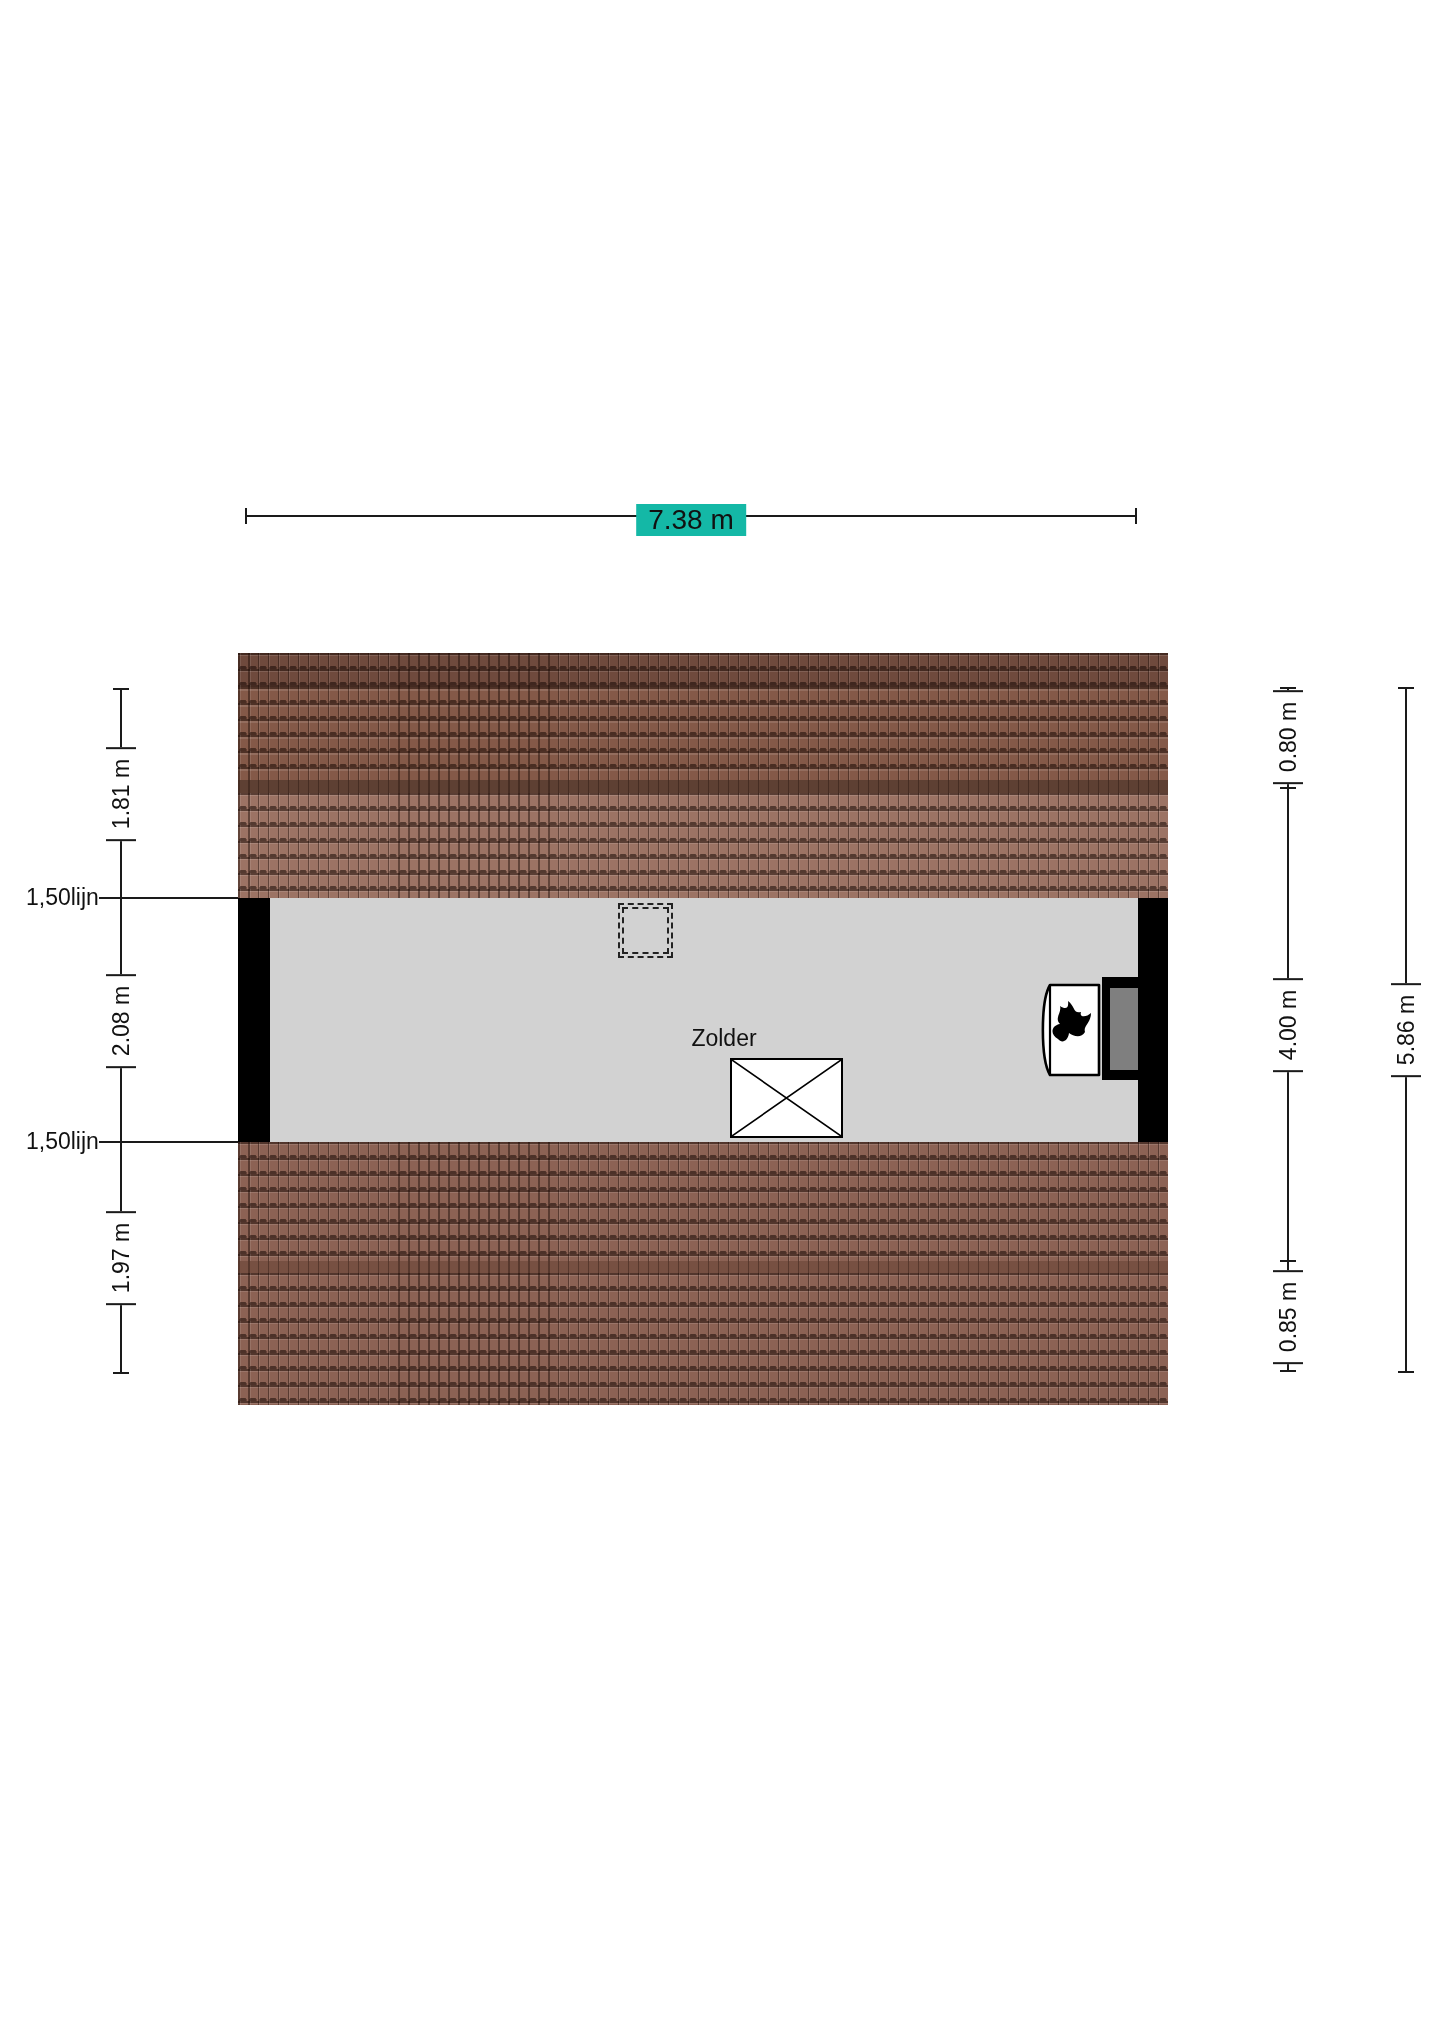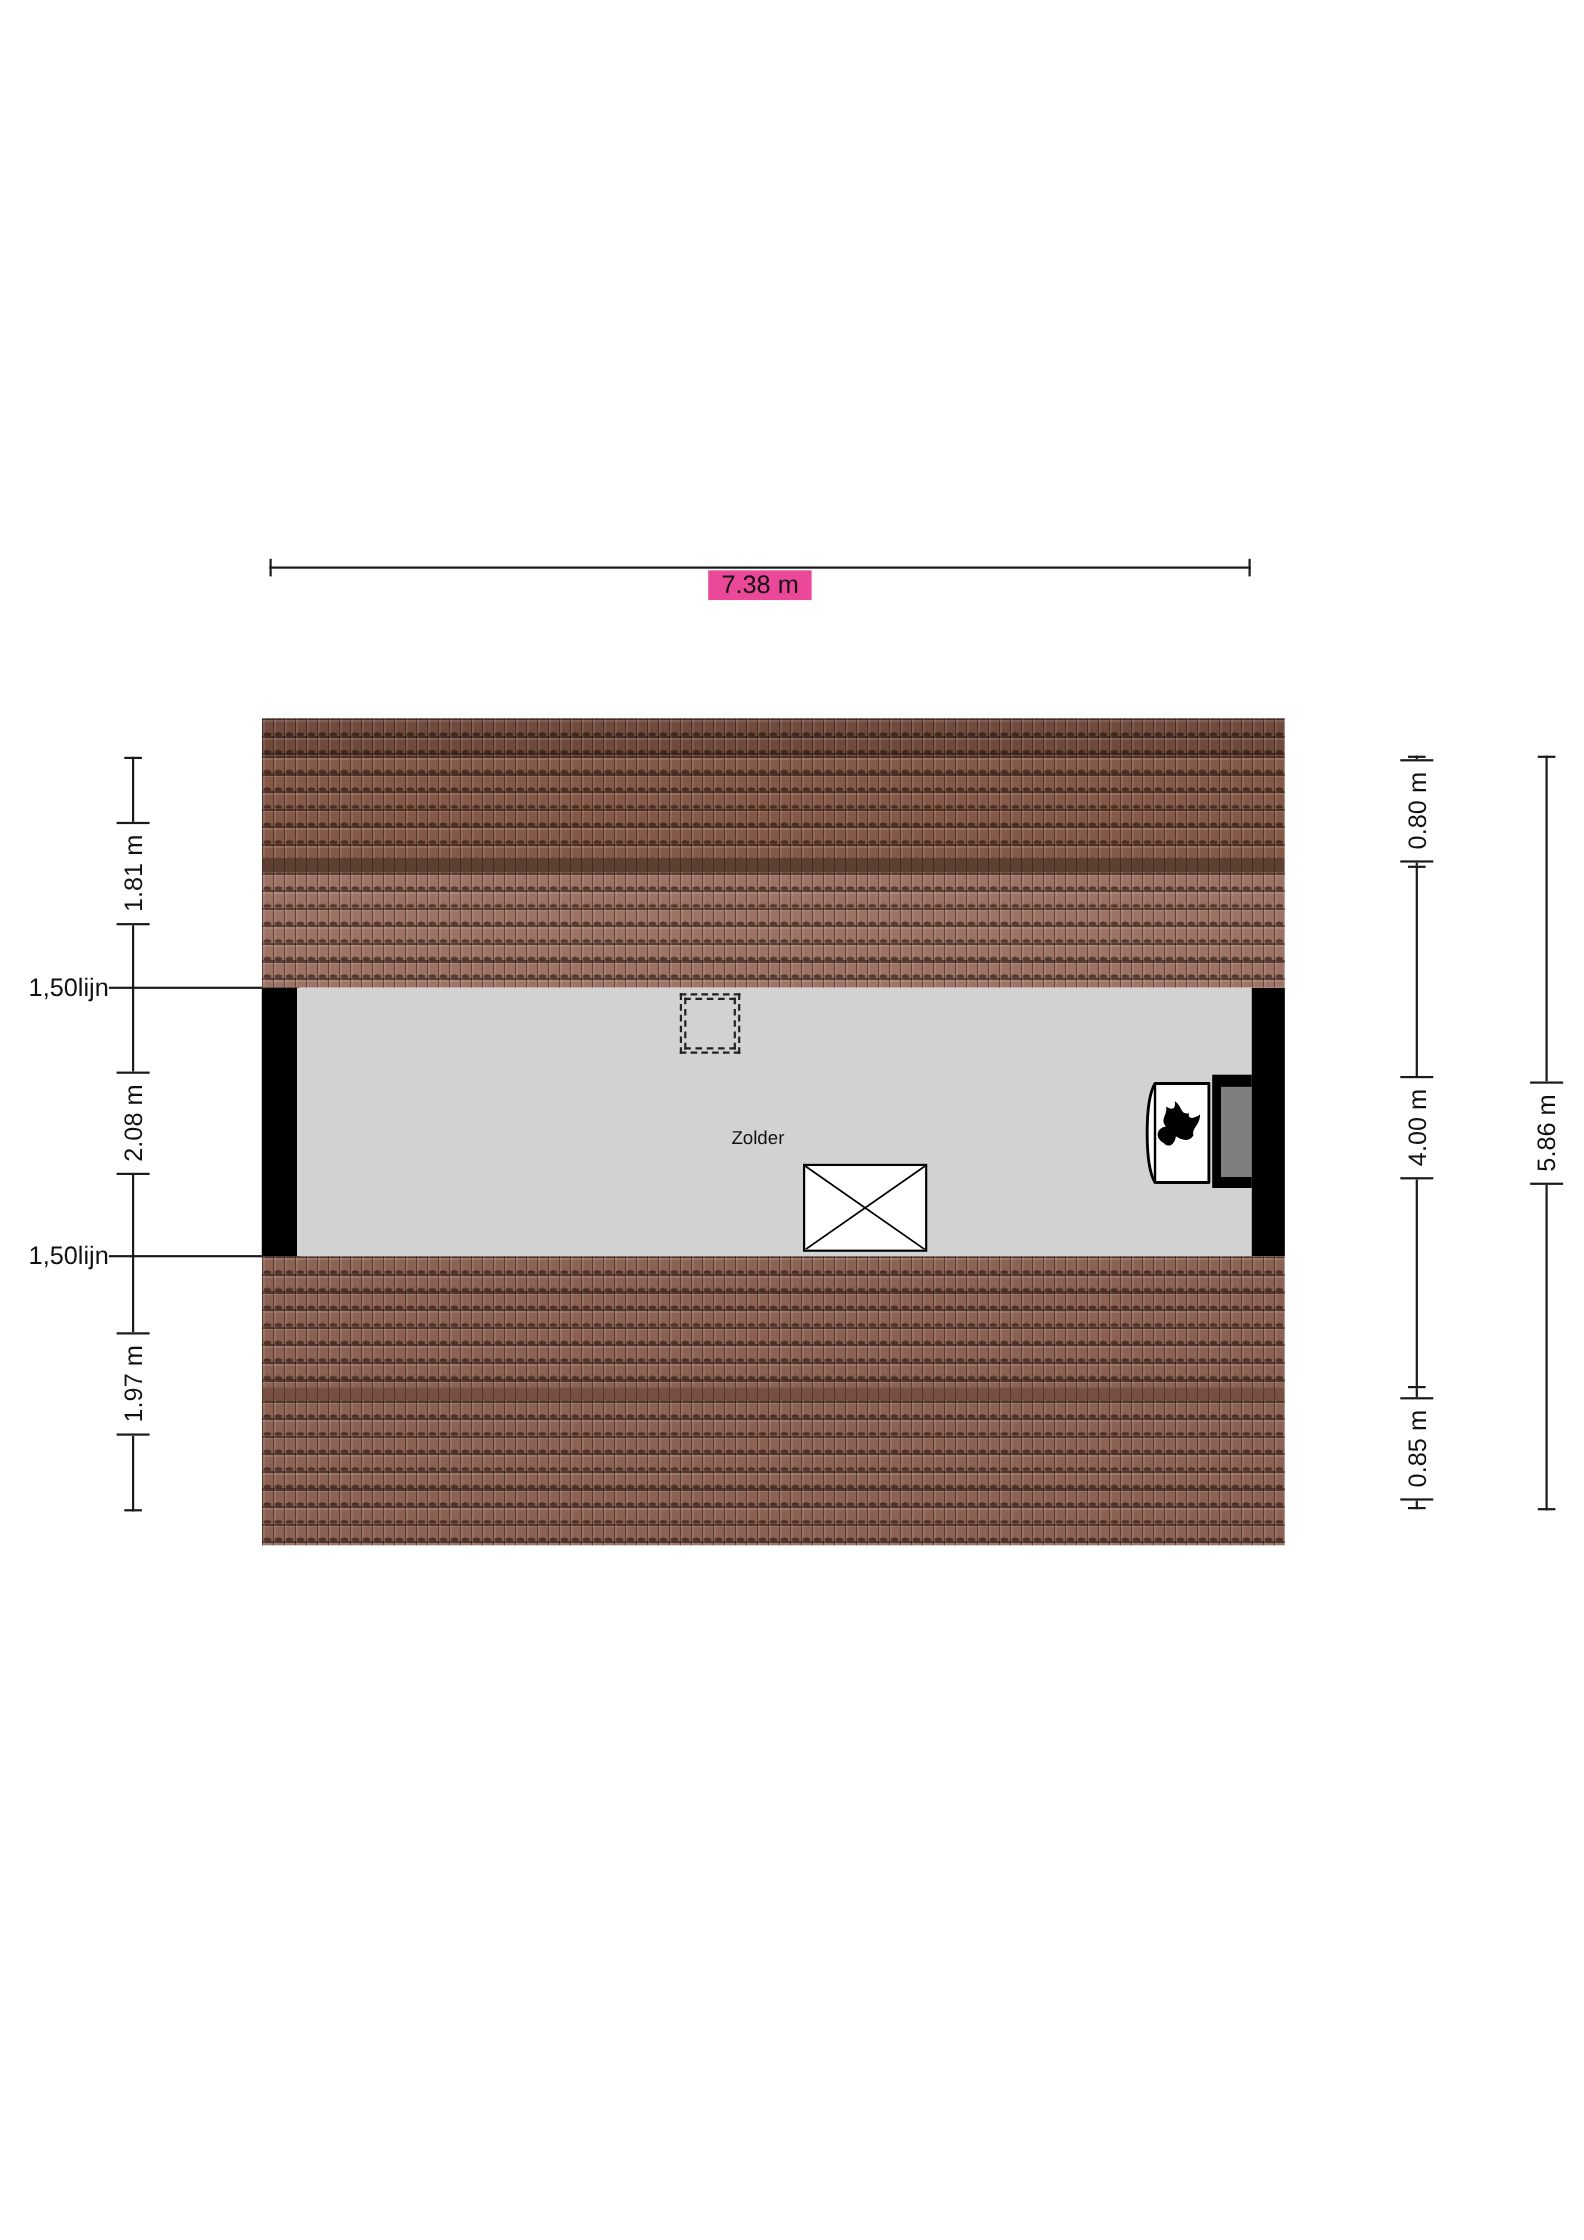--- a/index.html
+++ b/index.html
@@ -8,22 +8,22 @@
     font-family:"Liberation Sans", sans-serif; color:#111; overflow:hidden;
   }
 
   
   .hdim { position:absolute; height:30px; }
   .hdim .line { position:absolute; left:0; right:0; top:14px; height:2px; background:#1a1a1a; }
   .hdim .tick { position:absolute; top:7px; width:2px; height:16px; background:#1a1a1a; }
   .hdim .tick.start { left:0; }
   .hdim .tick.end { right:0; }
   .hdim .lbl {
-    position:absolute; left:50%; top:31px; transform:translate(-50%,-50%);
-    background:#ec4899; padding:0 12px; font-size:23px; white-space:nowrap;
+    position:absolute; left:50%; top:19px; transform:translate(-50%,-50%);
+    background:#14b8a6; padding:0 12px; font-size:28px; white-space:nowrap;
   }
 
   
   .vdim { position:absolute; width:16px; }
   .vdim .line { position:absolute; left:7px; top:0; bottom:0; width:2px; background:#1a1a1a; }
   .vdim .tick { position:absolute; left:0; width:16px; height:2px; background:#1a1a1a; }
   .vdim .tick.start { top:0; }
   .vdim .tick.end { bottom:0; }
   .vdim .lbl {
     position:absolute; left:8px; top:50%;
@@ -63,22 +63,22 @@
   #wall-right { left:900px; width:30px; }
 
   #chimney { position:absolute; left:380px; top:250px; width:55px; height:55px;
     border:2px dashed #222; box-sizing:border-box; }
   #chimney .inner { position:absolute; inset:2px; border:2px dashed #222; }
 
   #stairs { position:absolute; left:492px; top:405px; width:113px; height:80px;
     background:#ffffff; border:2px solid #000; box-sizing:border-box; }
   #stairs svg { display:block; width:100%; height:100%; }
 
-  #room-label { position:absolute; left:451px; top:372px; transform:translateX(-50%);
-    font-size:17px; white-space:nowrap; }
+  #room-label { position:absolute; left:486px; top:372px; transform:translateX(-50%);
+    font-size:23px; white-space:nowrap; }
 
   #hearth { position:absolute; left:864px; top:324px; width:36px; height:103px; background:#000; }
   #hearth-inner { position:absolute; left:872px; top:335px; width:28px; height:82px; }
   #stove { position:absolute; left:800px; top:330px; width:64px; height:94px; }
   #stove svg { display:block; width:100%; height:100%; }
 
   
   #disclaimer { position:absolute; left:713px; top:1506px; transform:translateX(-50%);
     font-size:23px; white-space:nowrap; }
 </style>

